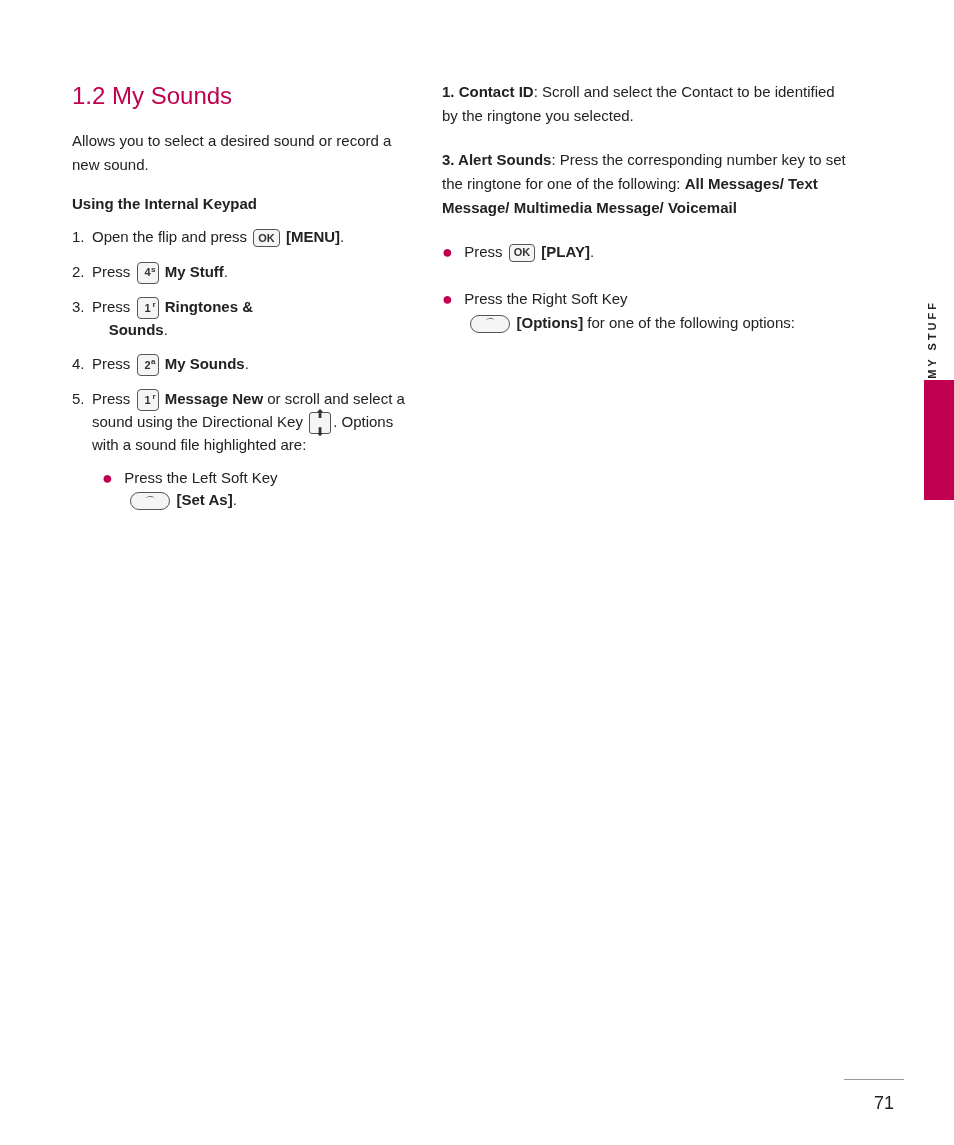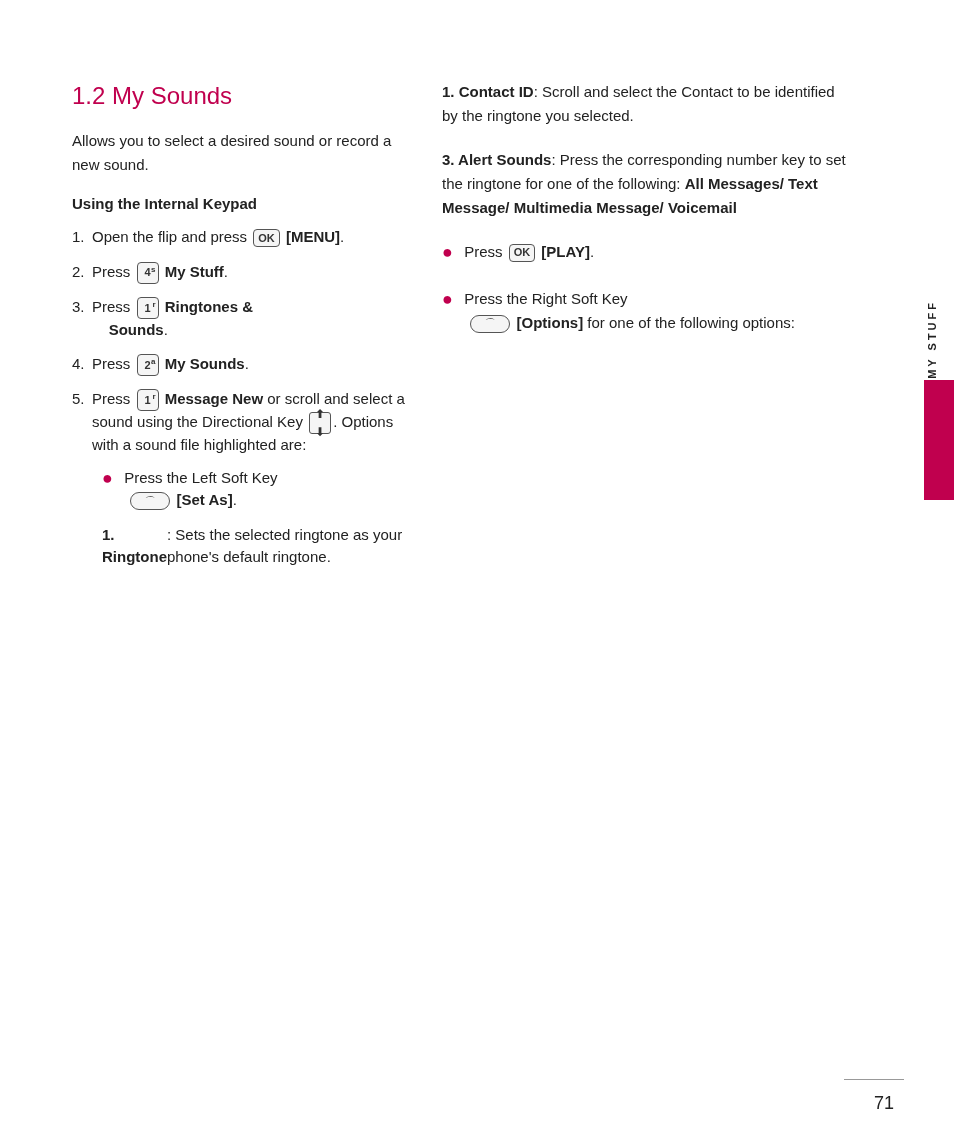--- a/index.html
+++ b/index.html
@@ -341,27 +341,20 @@
                   <span class="bullet-dot">●</span>
                   <span>
                     &nbsp;Press the Left Soft Key
                     <br>&nbsp;
                     <span class="soft-key-icon">⌒</span>
                     <span class="bold">[Set As]</span>.
                   </span>
                 </li>
               </ul>
 
-              <ol class="sub-step-list">
-                <li>
-                  <span class="bold">1. Ringtone</span>: Sets the selected
-                  ringtone as your phone's
-                  default ringtone.
-                </li>
-              </ol>
             </span>
           </li>
 
         </ol>
       </div>
 
       <div class="right-col">
 
         <ol class="right-step-list">
 

